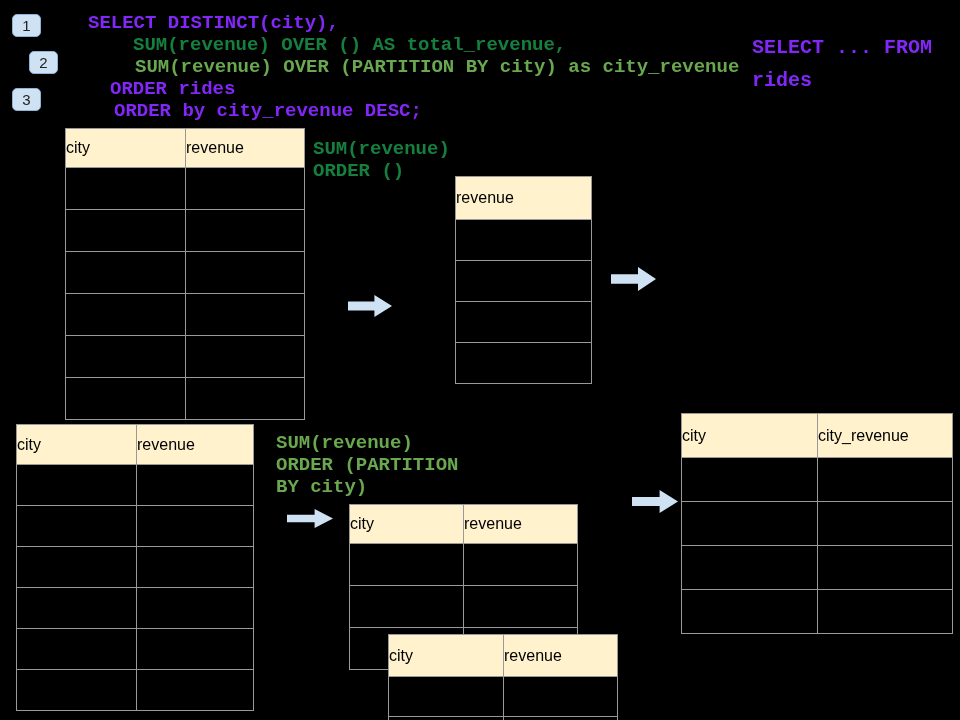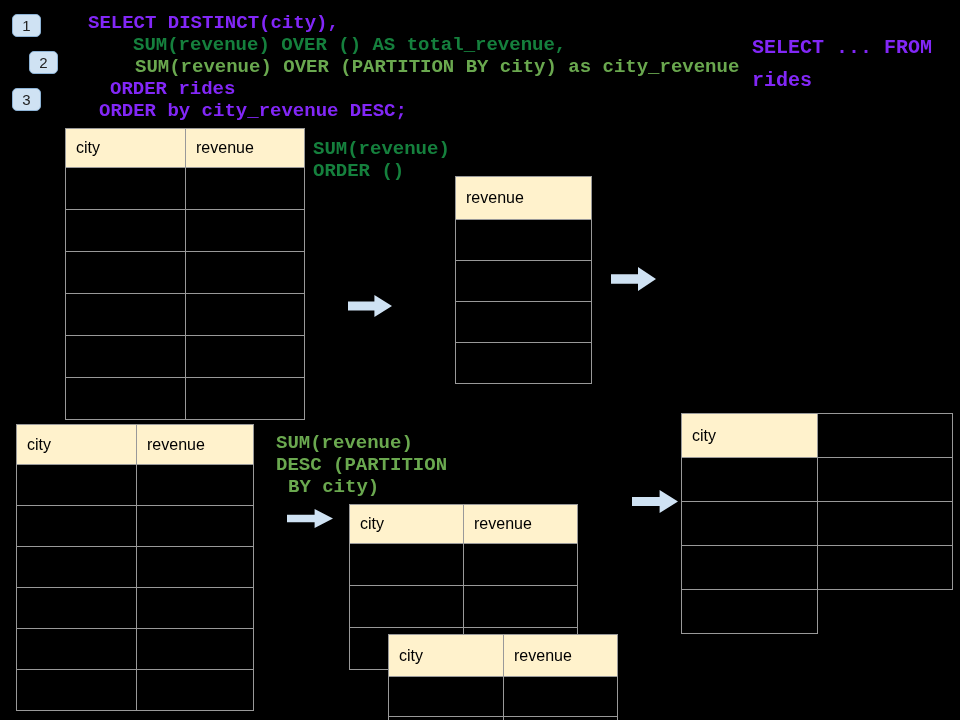--- a/index.html
+++ b/index.html
@@ -26,21 +26,21 @@
   
   .tbl{
     position:absolute;display:grid;background:#000;
     border-top:1px solid #999;border-left:1px solid #999;box-sizing:content-box;
   }
   .tbl.above{z-index:5;}
   .cell{
     box-sizing:border-box;border-right:1px solid #999;border-bottom:1px solid #999;
   }
   .cell.hdr{
-    background:#fff2cc;display:flex;align-items:center;padding-left:10px;
+    background:#fff2cc;display:flex;align-items:center;
     color:#000;font-size:16px;
   }
   
   .arrow{
     position:absolute;background:#cfe2f3;
     clip-path:polygon(0% 30%,60% 30%,60% 0%,100% 50%,60% 100%,60% 70%,0% 70%);
   }
 </style>
 </head>
 <body>
@@ -51,37 +51,37 @@
     <div class="badge" style="left:12px;top:14px;">1</div>
     <div class="badge" style="left:29px;top:51px;">2</div>
     <div class="badge" style="left:12px;top:88px;">3</div>
   </div>
 
   <div>
     <div class="code c-purple" style="left:88px;top:12px;">SELECT DISTINCT(city),</div>
     <div class="code c-red" style="left:133px;top:34px;">SUM(revenue) OVER () AS total_revenue,</div>
     <div class="code c-green" style="left:135px;top:56px;">SUM(revenue) OVER (PARTITION BY city) as city_revenue</div>
     <div class="code c-purple" style="left:110px;top:78px;">ORDER rides</div>
-    <div class="code c-purple" style="left:99px;top:100px;">ORDER by city_revenue DESC;</div>
+    <div class="code c-purple" style="left:114px;top:100px;">ORDER by city_revenue DESC;</div>
   </div>
 
   <div>
     <div class="code small c-purple" style="left:752px;top:37px;">SELECT ... FROM</div>
     <div class="code small c-purple" style="left:752px;top:70px;">rides</div>
   </div>
 
   <div>
     <div class="code c-red" style="left:313px;top:138px;">SUM(revenue)</div>
     <div class="code c-red" style="left:313px;top:160px;">ORDER ()</div>
   </div>
 
   <div>
     <div class="code c-green" style="left:276px;top:432px;">SUM(revenue)</div>
-    <div class="code c-green" style="left:276px;top:454px;">DESC (PARTITION</div>
-    <div class="code c-green" style="left:288px;top:476px;">BY city)</div>
+    <div class="code c-green" style="left:276px;top:454px;">ORDER (PARTITION</div>
+    <div class="code c-green" style="left:276px;top:476px;">BY city)</div>
   </div>
 
   <div class="tbl" style="left: 65px; top: 128px; width: 239px; grid-template-columns: 120px 119px; grid-template-rows: 39px repeat(6, 42px);">
       <div class="cell hdr">city</div>
       <div class="cell hdr">revenue</div>
       <div class="cell body"></div>
       <div class="cell body"></div>
       <div class="cell body"></div>
       <div class="cell body"></div>
       <div class="cell body"></div>
@@ -129,20 +129,21 @@
   <div class="tbl above" style="left: 388px; top: 634px; width: 229px; grid-template-columns: 115px 114px; grid-template-rows: 42px repeat(2, 40px);">
       <div class="cell hdr">city</div>
       <div class="cell hdr">revenue</div>
       <div class="cell body"></div>
       <div class="cell body"></div>
       <div class="cell body"></div>
       <div class="cell body"></div>
     </div>
   <div class="tbl" style="left: 681px; top: 413px; width: 271px; grid-template-columns: 136px 135px; grid-template-rows: 44px repeat(4, 44px);">
       <div class="cell hdr">city</div>
+      <div class="cell hdr">city_revenue</div>
       <div class="cell body"></div>
       <div class="cell body"></div>
       <div class="cell body"></div>
       <div class="cell body"></div>
       <div class="cell body"></div>
       <div class="cell body"></div>
       <div class="cell body"></div>
       <div class="cell body"></div>
     </div>
 

